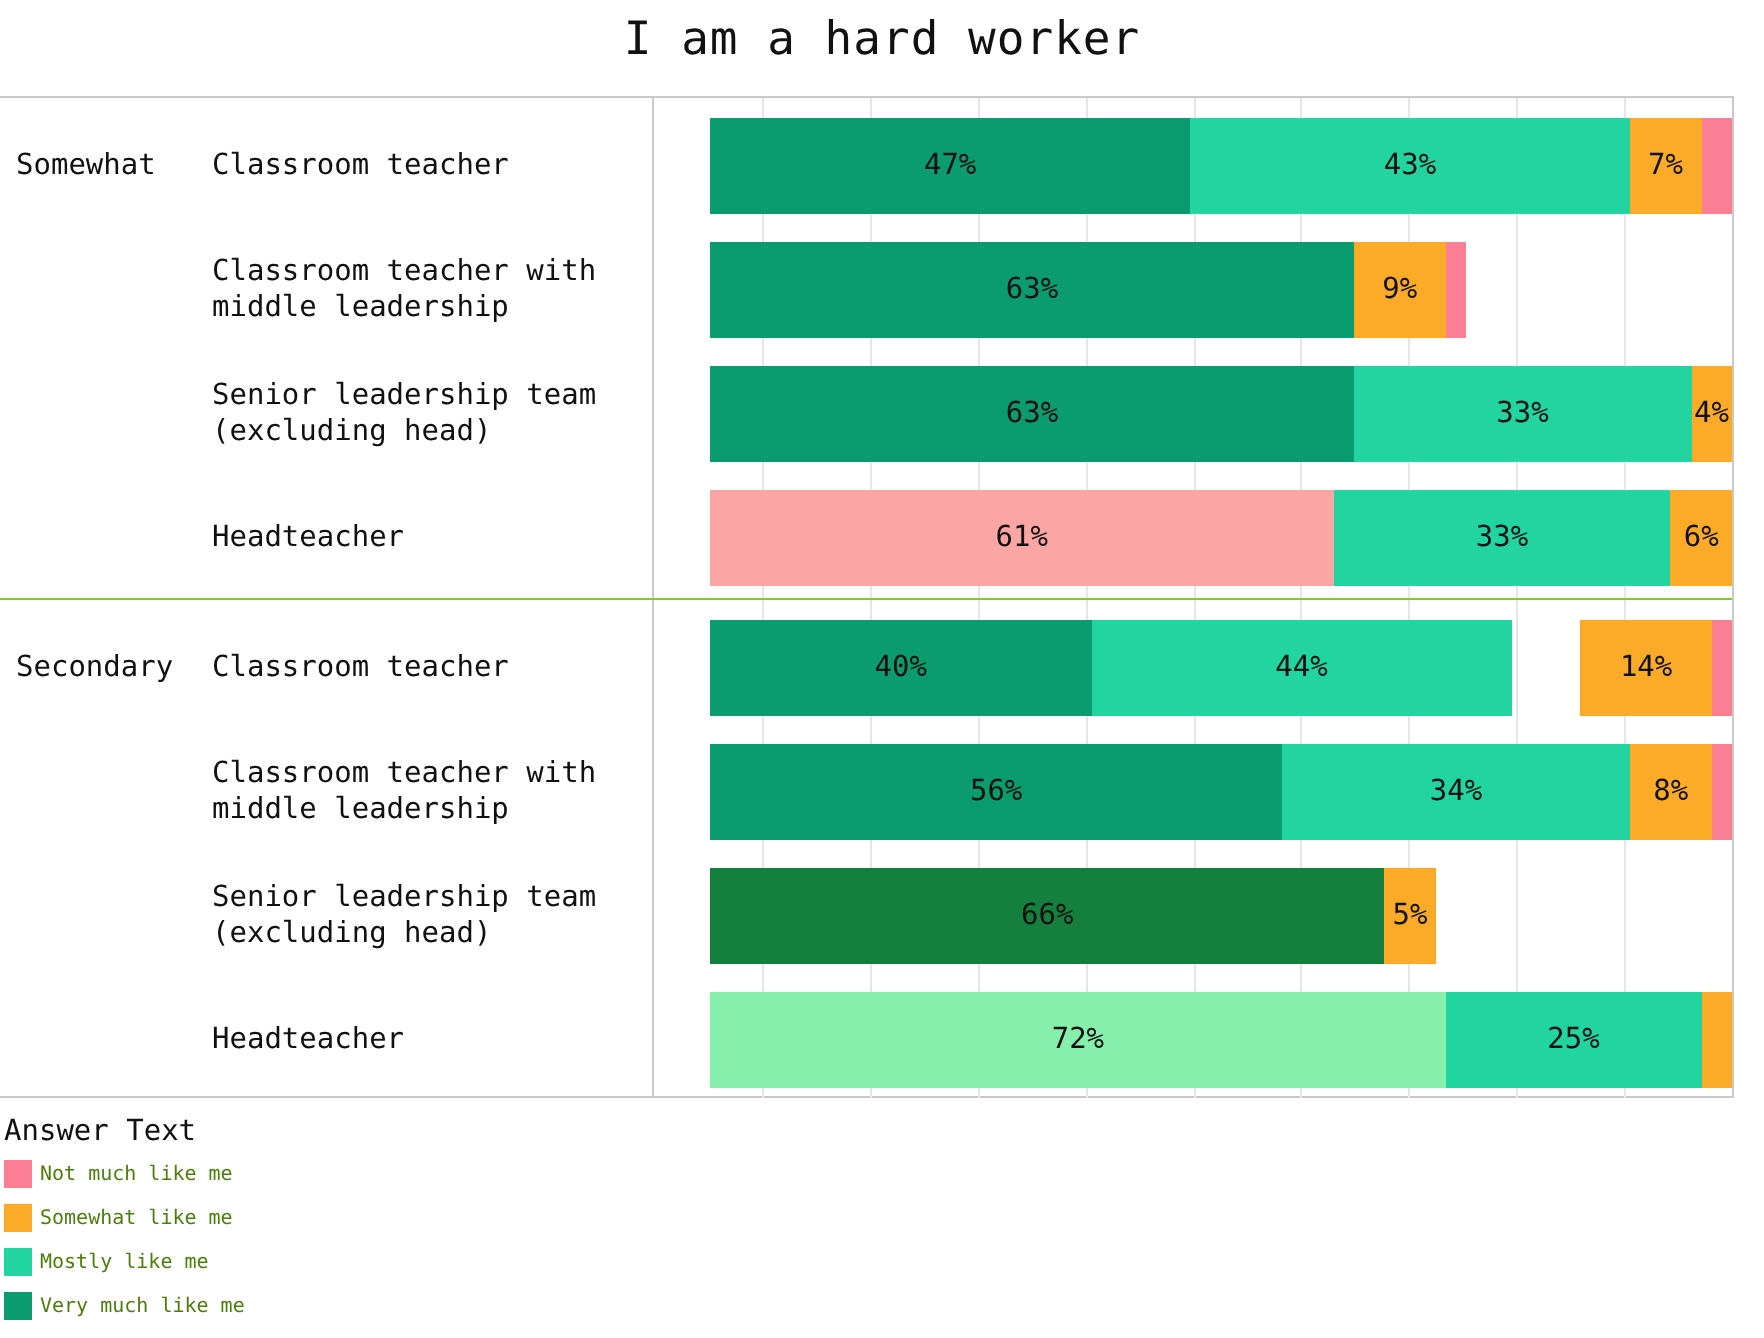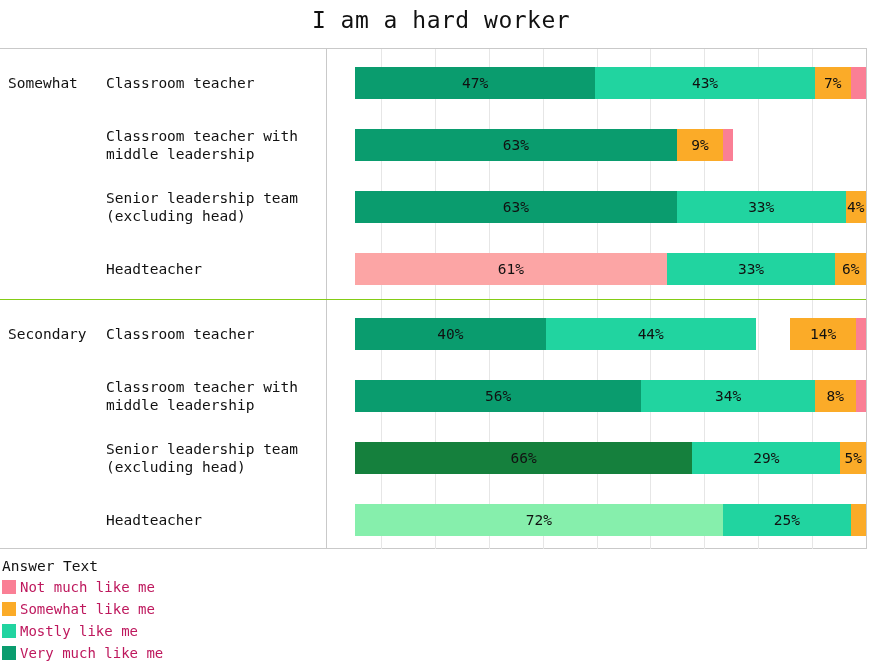--- a/index.html
+++ b/index.html
@@ -85,21 +85,21 @@
     font-size: 14.5px;
     line-height: 18px;
     color: #111;
   }
   .row-label span { display: block; white-space: nowrap; }
 
   .bar {
     position: absolute;
     left: 327px; top: 50%;
     transform: translateY(-50%);
-    width: 539px; height: 32px;
+    width: 539px; height: 48px;
     display: flex;
     overflow: hidden;
     padding-left: 28px;
   }
   .seg {
     height: 100%;
     display: flex;
     align-items: center;
     justify-content: center;
     font-size: 14.5px;
@@ -124,22 +124,22 @@
     display: flex;
     align-items: center;
     height: 22px;
   }
   .legend-swatch {
     width: 14px; height: 14px;
     margin-right: 4px;
     flex: 0 0 auto;
   }
   .legend-label {
-    font-size: 14px;
-    color: #be185d;
+    font-size: 10px;
+    color: #4d7c0f;
     white-space: nowrap;
   }
 </style>
 </head>
 <body>
 
 <div id="root">
 
   <div class="chart-title">I am a hard worker</div>
 
@@ -239,21 +239,20 @@
             <div class="seg" style="width: 2%; background: rgb(250, 127, 149);"></div>
           </div>
         </div>
         <div class="row" style="top: 127px;">
           <div class="row-label">
             <span>Senior leadership team</span>
             <span>(excluding head)</span>
           </div>
           <div class="bar">
             <div class="seg" style="width: 66%; background: #15803d;">66%</div>
-            <div class="seg" style="width: 29%; background: rgb(33, 212, 160);">29%</div>
             <div class="seg" style="width: 5%; background: rgb(251, 171, 40);">5%</div>
           </div>
         </div>
         <div class="row" style="top: 189px;">
           <div class="row-label">
             <span>Headteacher</span>
           </div>
           <div class="bar">
             <div class="seg" style="width: 72%; background: #86efac;">72%</div>
             <div class="seg" style="width: 25%; background: rgb(33, 212, 160);">25%</div>

